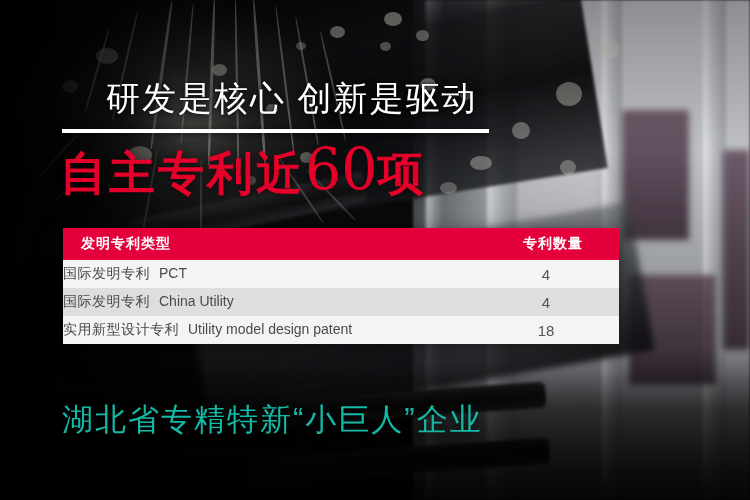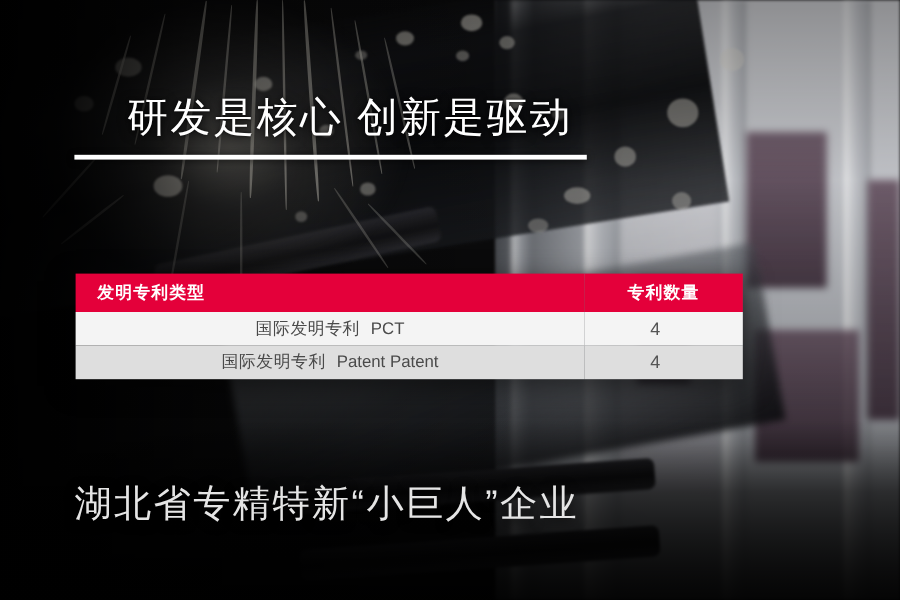--- a/index.html
+++ b/index.html
@@ -160,37 +160,37 @@
   .patent-table tbody td {
     height: 28px;
     font-size: 14px;
     color: #4a4a4a;
     padding: 0;
     vertical-align: middle;
     border: 0;
   }
   .patent-table tbody tr:nth-child(odd)  td { background: #f4f4f4; }
   .patent-table tbody tr:nth-child(even) td { background: #dedede; }
-  .patent-table td.td-type { white-space: nowrap; text-align: center; }
+  .patent-table td.td-type { white-space: nowrap; }
   .patent-table td.td-type .cn { letter-spacing: 0.5px; }
   .patent-table td.td-type .en { margin-left: 9px; }
   .patent-table td.td-count {
     text-align: center;
     width: 118px;
     padding-right: 14px;
     font-size: 15px;
     color: #555;
   }
 
   .footline {
     position: absolute;
     left: 62px; top: 401px;
     font-size: 31px;
     line-height: 38px;
-    color: #e5e5e5;
+    color: #14b8a6;
     letter-spacing: 2px;
     white-space: nowrap;
     text-shadow: 0 2px 10px rgba(0,0,0,0.9);
   }
 </style>
 </head>
 <body>
 
 <div id="stage">
 
@@ -258,40 +258,49 @@
     <div class="bg-vignette"></div>
     <div class="bg-bottomdark"></div>
   </div>
 
   <div class="content">
 
     <div class="headline-top">研发是核心 创新是驱动</div>
 
     <div class="rule"></div>
 
+    <div class="headline-main">
+      <span>自主专利近</span><span class="big-num">60</span><span>项</span>
+    </div>
 
     <table class="patent-table">
       <thead>
         <tr>
           <th class="th-type">发明专利类型</th>
           <th class="th-count">专利数量</th>
         </tr>
       </thead>
       <tbody>
         <tr>
           <td class="td-type">
             <span class="cn">国际发明专利</span><span class="en">PCT</span>
           </td>
           <td class="td-count">4</td>
         </tr>
         <tr>
           <td class="td-type">
-            <span class="cn">国际发明专利</span><span class="en">Patent Patent</span>
+            <span class="cn">国际发明专利</span><span class="en">China Utility</span>
           </td>
           <td class="td-count">4</td>
         </tr>
+        <tr>
+          <td class="td-type">
+            <span class="cn">实用新型设计专利</span><span class="en">Utility model design patent</span>
+          </td>
+          <td class="td-count">18</td>
+        </tr>
       </tbody>
     </table>
 
     <div class="footline">湖北省专精特新“小巨人”企业</div>
 
   </div>
 </div>
 
 </body></html>

